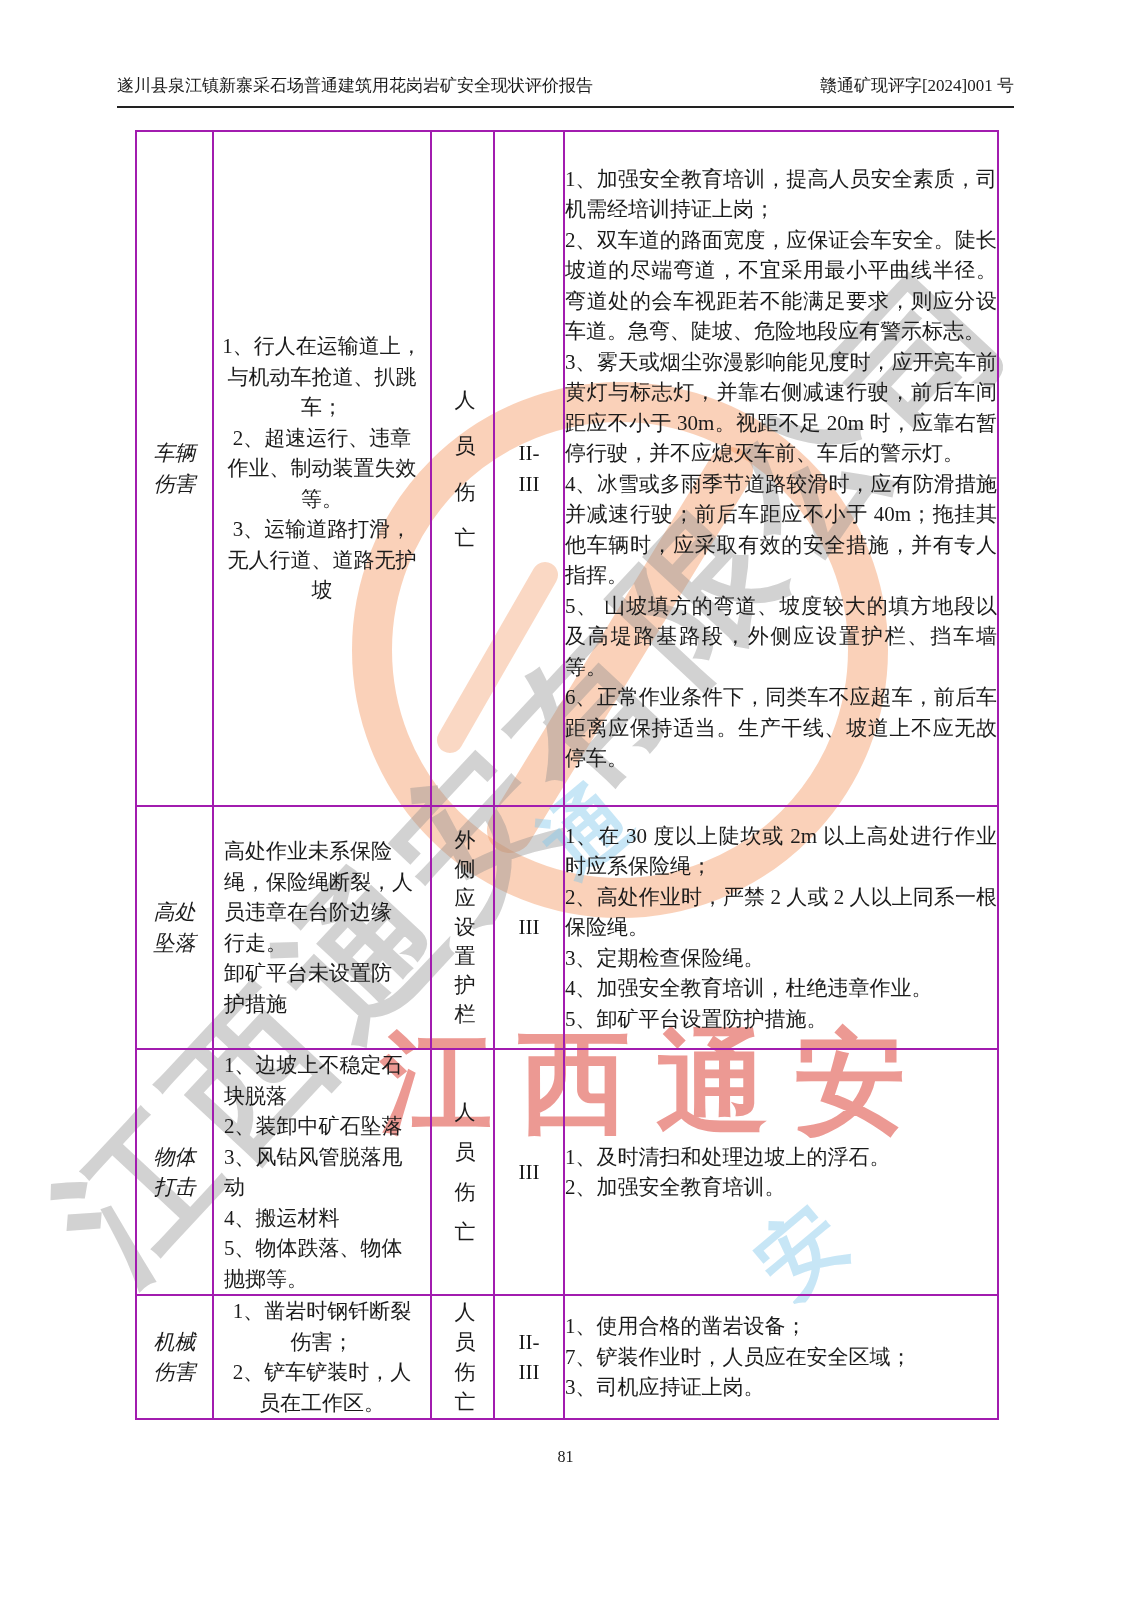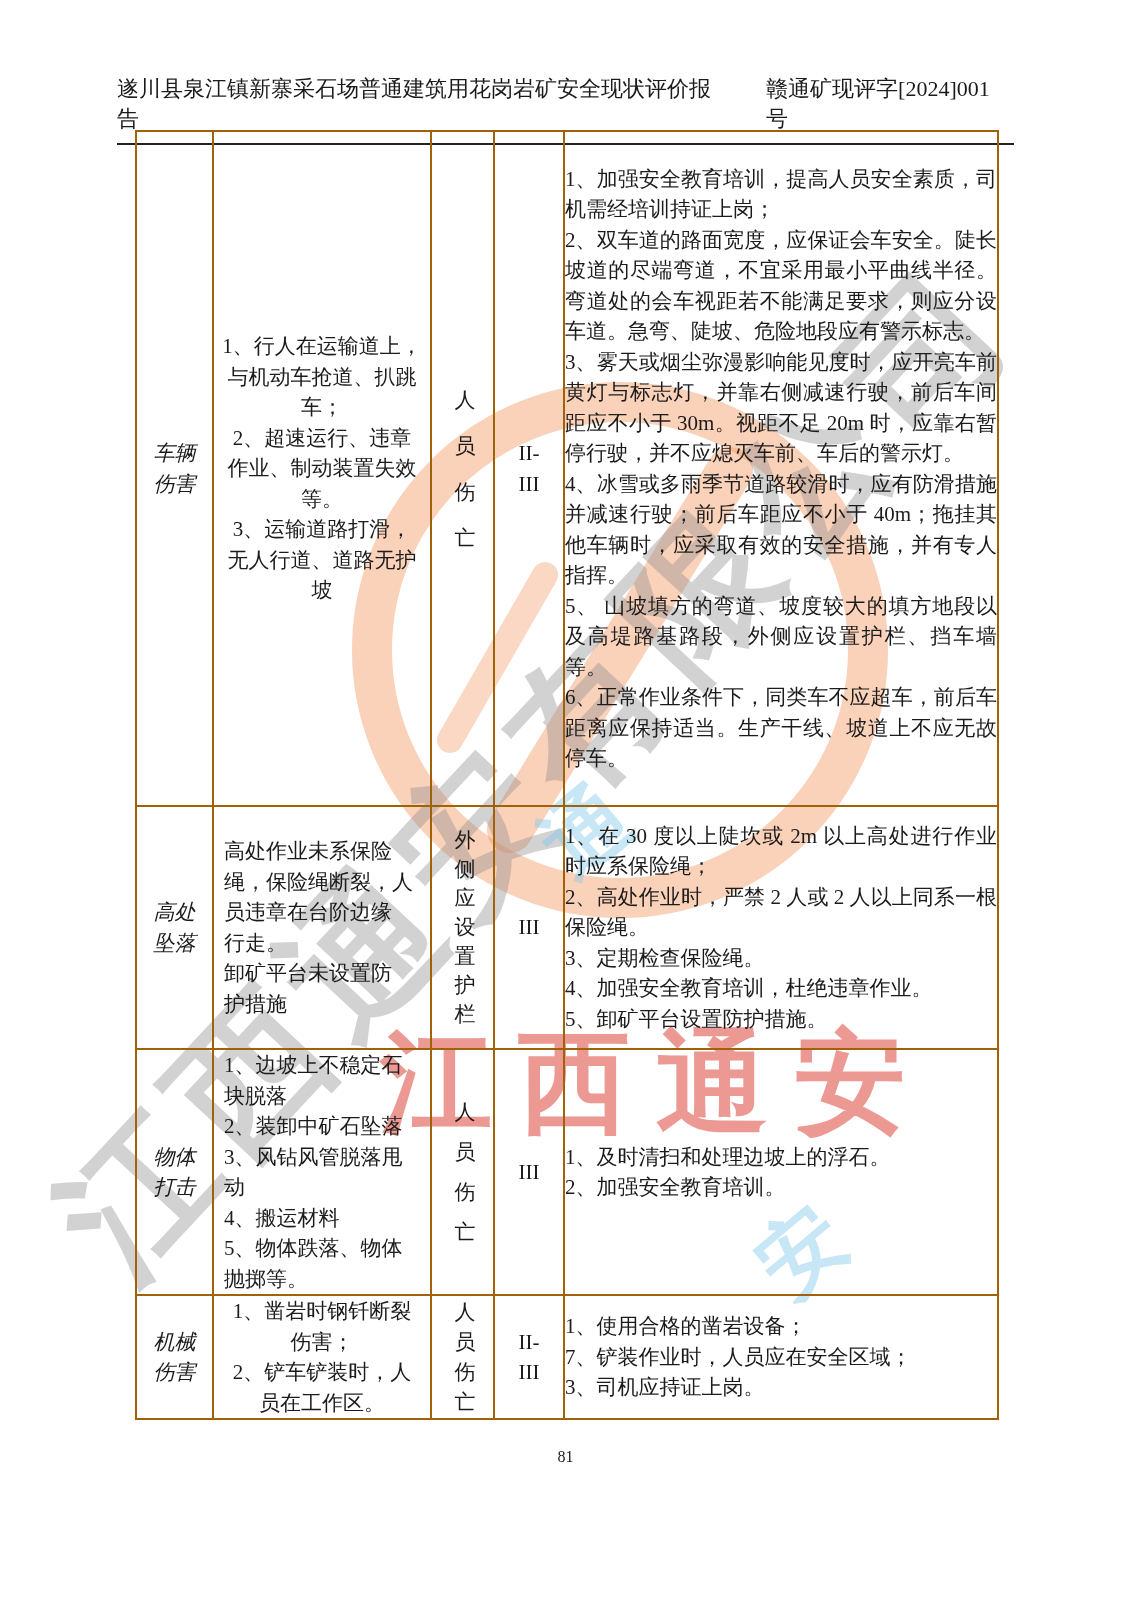--- a/index.html
+++ b/index.html
@@ -37,31 +37,31 @@
   }
   .wm-blue.b1{left:545px;top:775px;transform:rotate(-40deg);}
   .wm-blue.b2{left:760px;top:1195px;transform:rotate(-40deg);}
   
   .content{position:absolute;z-index:1;}
   .header{
     left:117px;top:74px;width:897px;
     border-bottom:2px solid #222;
     padding-bottom:9px;
     display:flex;justify-content:space-between;align-items:flex-end;
-    font-size:22px;
+    font-size:17px;
     gap:41px;
   }
   .doc-table{
     left:135px;top:130px;
     border-collapse:collapse;table-layout:fixed;
     width:862px;
     background:transparent;
   }
   .doc-table td{
-    border:2px solid #a16207;
+    border:2px solid #a21caf;
     padding:0;
     vertical-align:middle;
     font-size:21px;line-height:30.5px;
     overflow:hidden;
   }
   tr.r1{height:675px;} tr.r2{height:243px;} tr.r3{height:245px;} tr.r4{height:123px;}
   .hazard{text-align:center;white-space:pre-line;font-style:italic;}
   .desc{white-space:pre-line;padding:2px 6px;}
   .desc.center{text-align:center;margin-top:14px;}
   .desc.left{text-align:left;padding-left:10px;}

